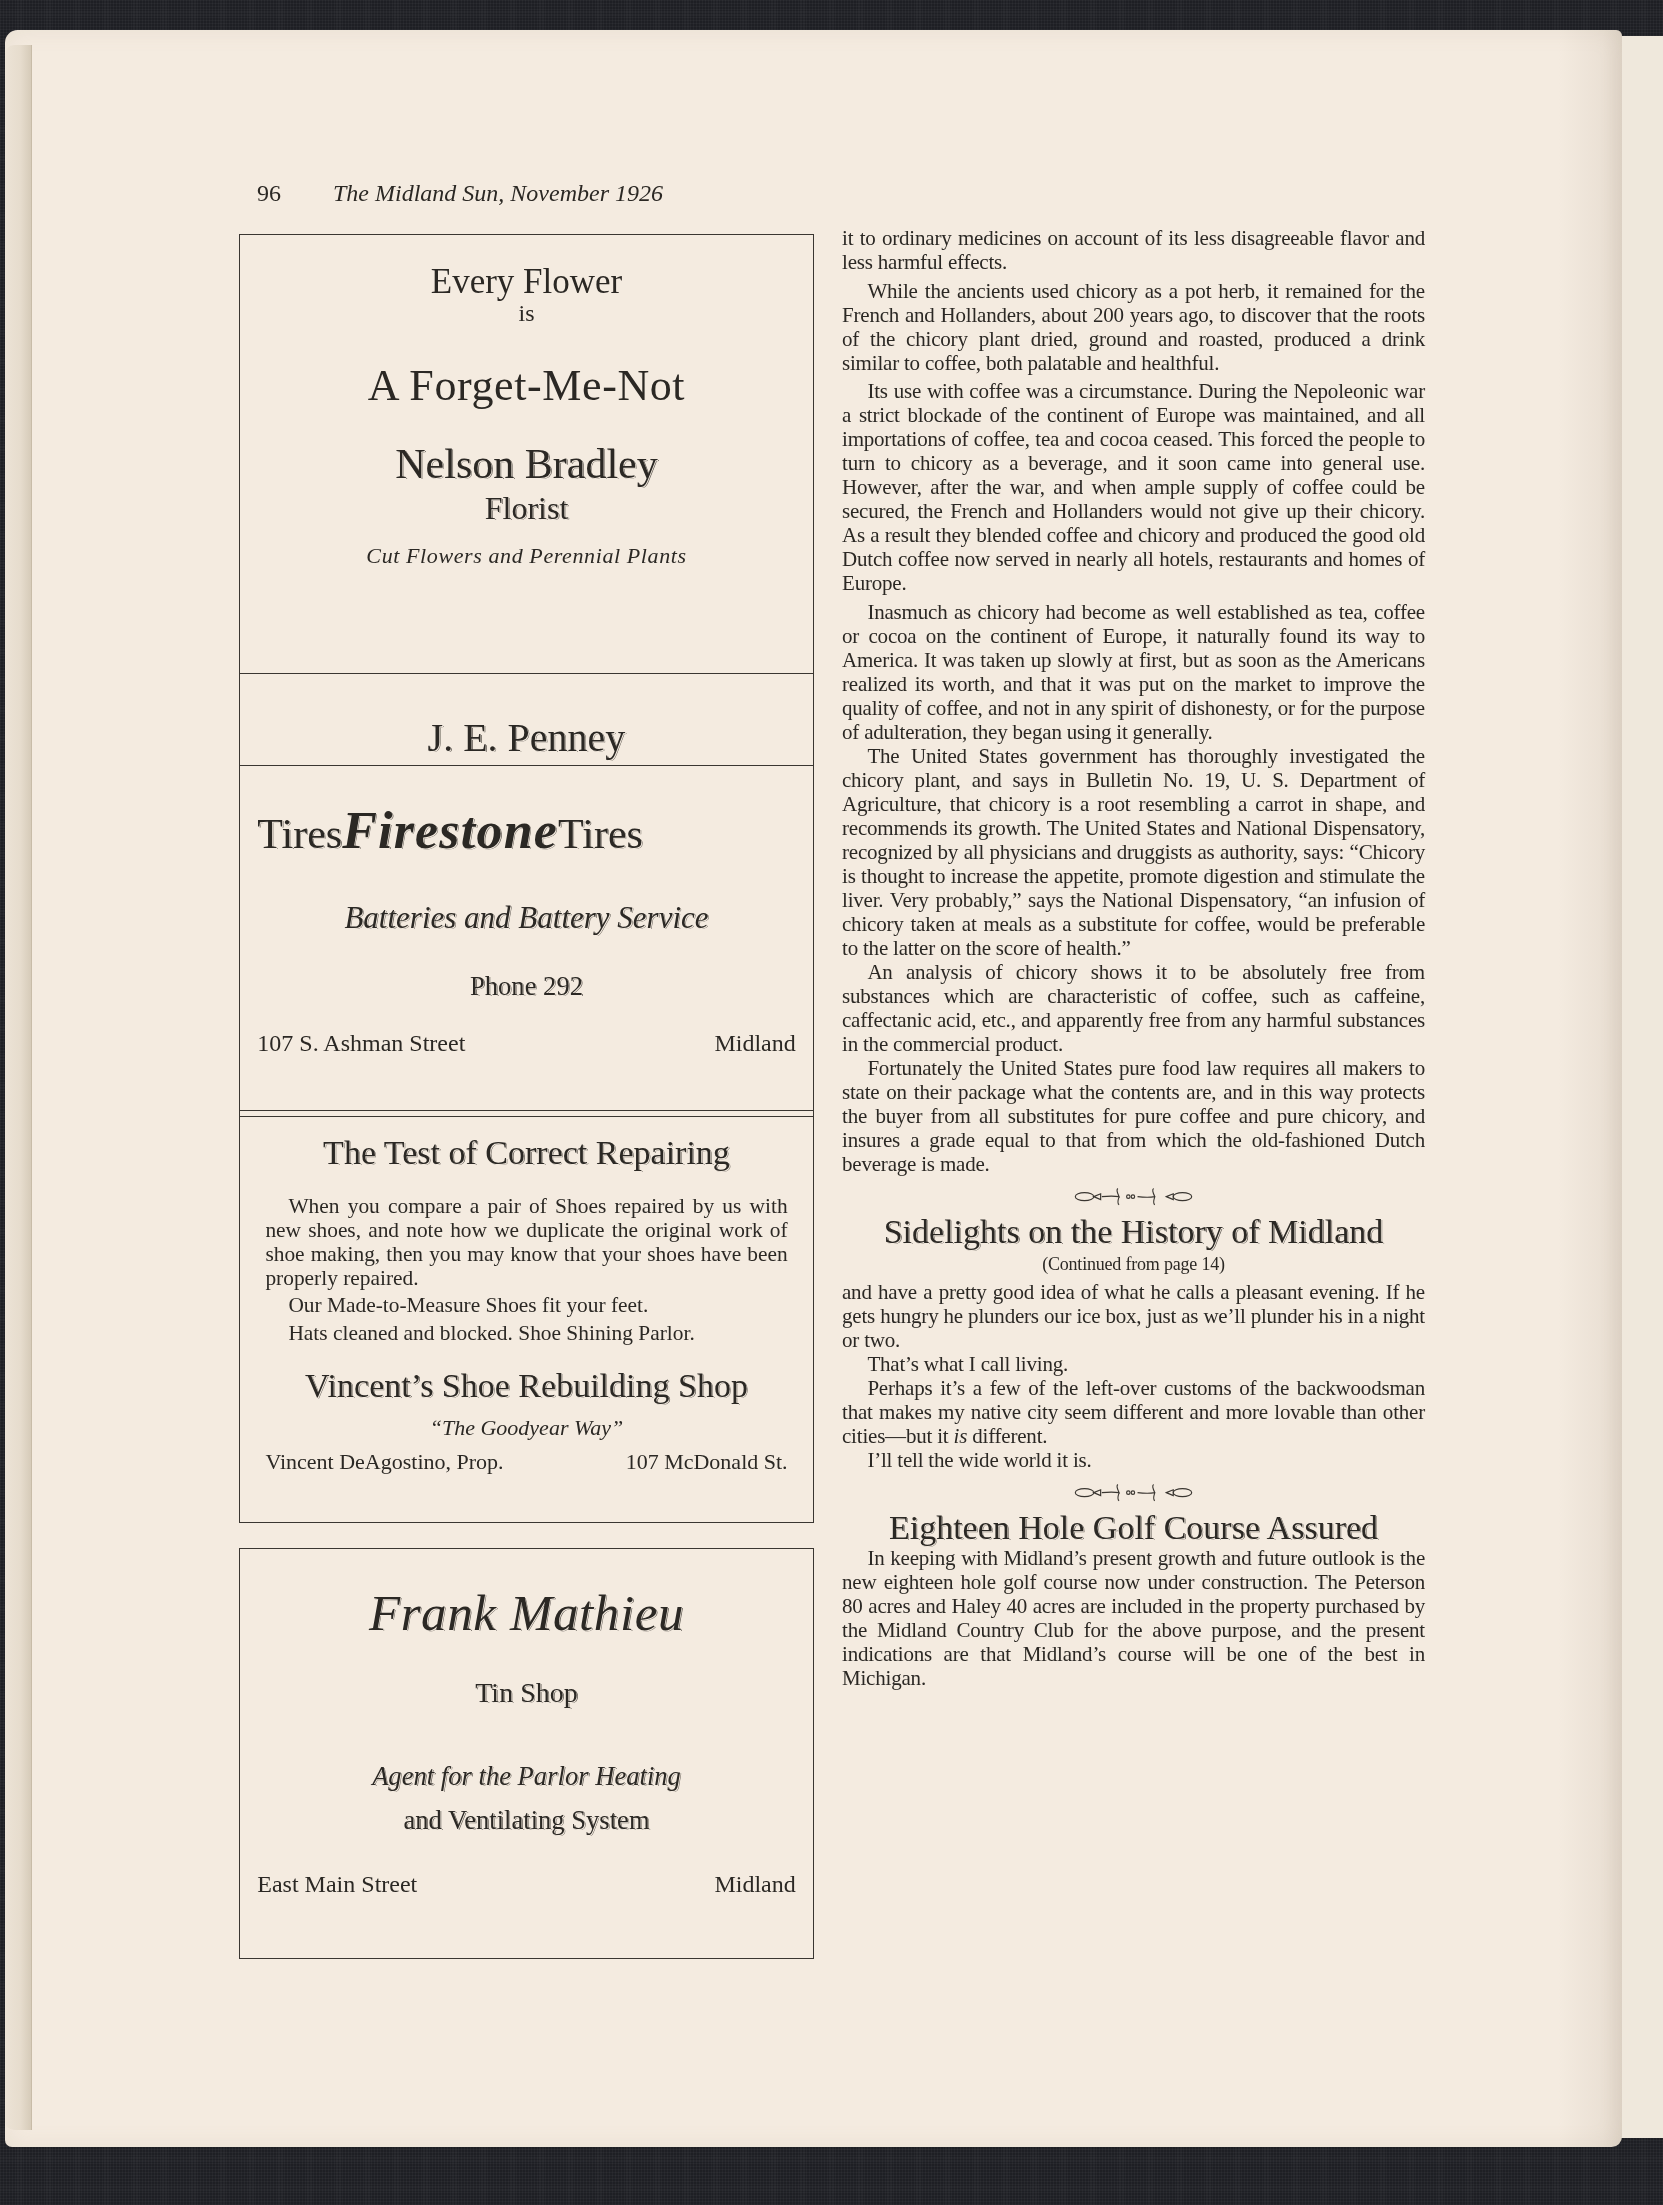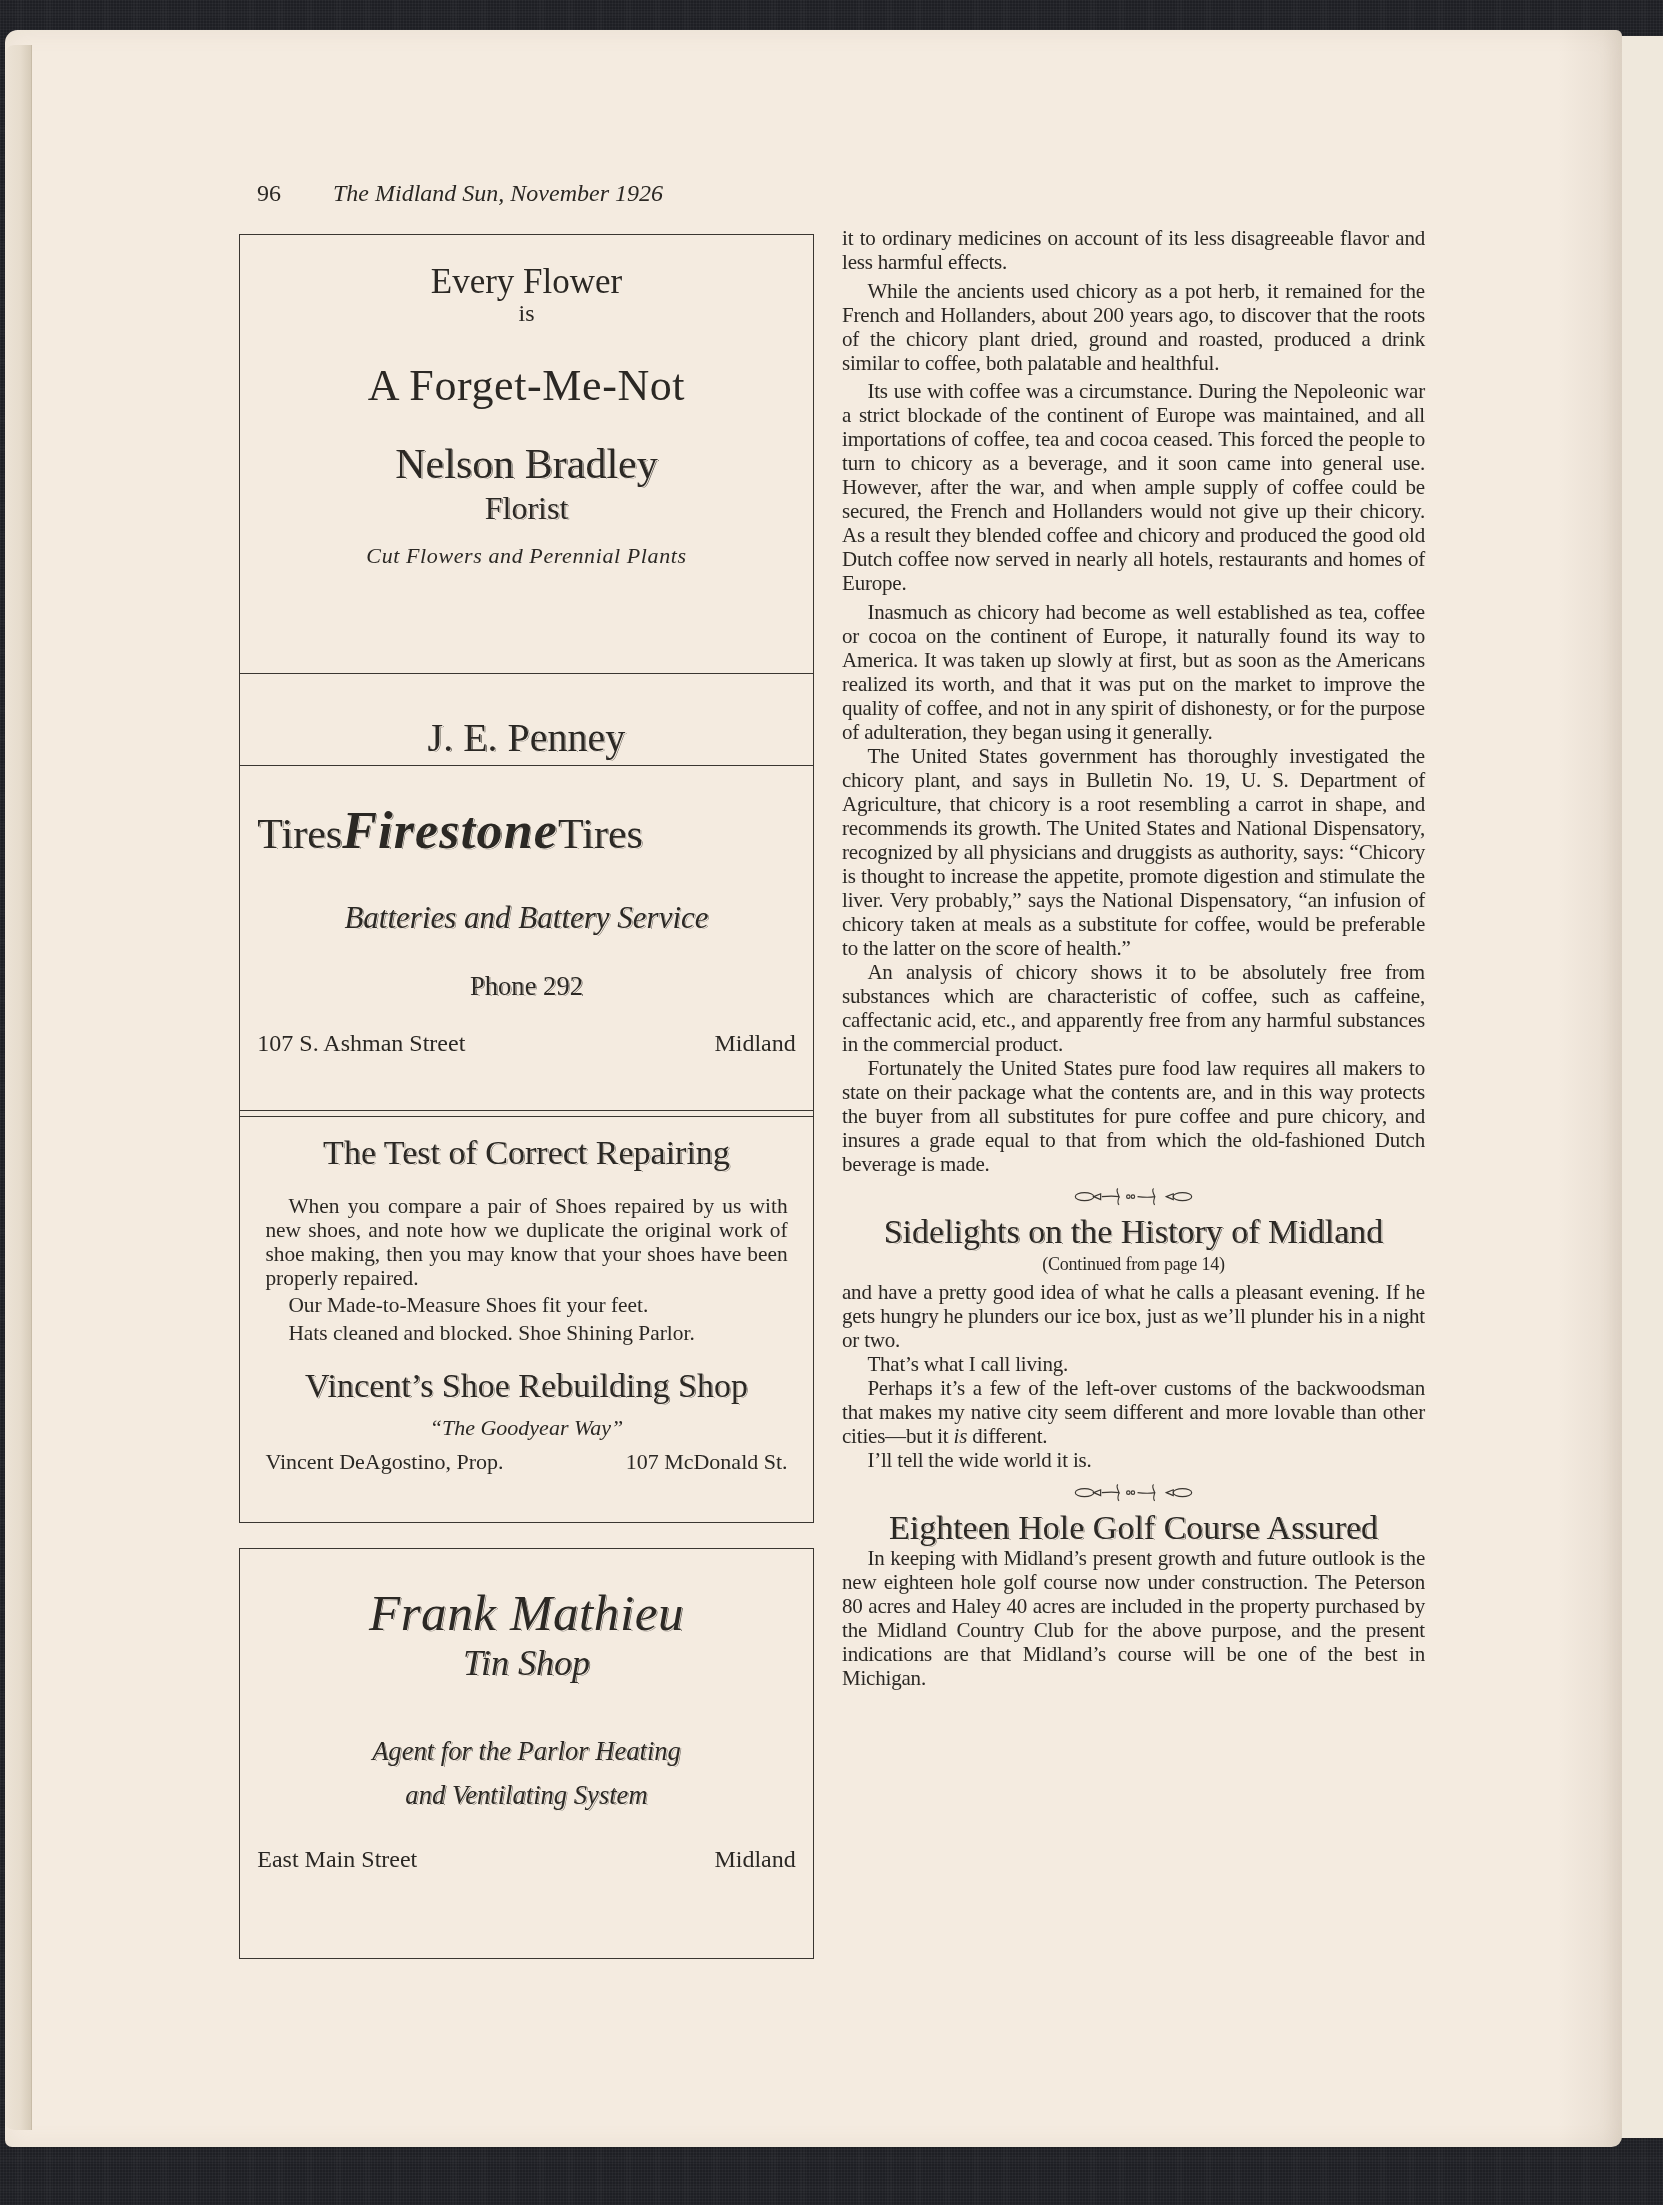--- a/index.html
+++ b/index.html
@@ -67,23 +67,23 @@
   #ad3 .l1 { font-size: 34px; margin-top: 23px; }
   #ad3 .body { text-align: justify; font-size: 21.4px; line-height: 1.12; padding: 0 25.4px; margin-top: 23px; }
   #ad3 .body p { margin: 0 0 3.5px; text-indent: 23px; }
   #ad3 .body p.nj { text-align: left; }
   #ad3 .l2 { font-size: 34px; margin-top: 21px; }
   #ad3 .l3 { font-size: 22px; font-style: italic; margin-top: 10.4px; }
   #ad3 .row { font-size: 22px; margin-top: 8px; padding: 0 25.4px; }
 
   #ad4 { top: 1548px; height: 411px; }
   #ad4 .l1 { font-size: 51px; font-style: italic; margin-top: 35px; letter-spacing: 0.6px; }
-  #ad4 .l2 { font-size: 36px; font-style: italic; }
+  #ad4 .l2 { font-size: 28px; margin-top: 35px; }
   #ad4 .l3 { font-size: 26.6px; font-style: italic; margin-top: 52px; }
-  #ad4 .l4 { font-size: 26.6px; font-style: italic; margin-top: 12.7px; }
+  #ad4 .l4 { font-size: 26.6px; margin-top: 12.7px; }
   #ad4 .row { font-size: 24px; margin-top: 35px; padding: 0 17.3px; }
 
   
   .column {
     position: absolute; left: 842px; top: 226px; width: 583px;
     font-size: 21px; line-height: 24px; text-align: justify;
     font-family: "Liberation Serif", "DejaVu Serif", serif;
     letter-spacing: -0.2px;
   }
   .column p { margin: 0 0 4.6px; text-indent: 25.4px; }

